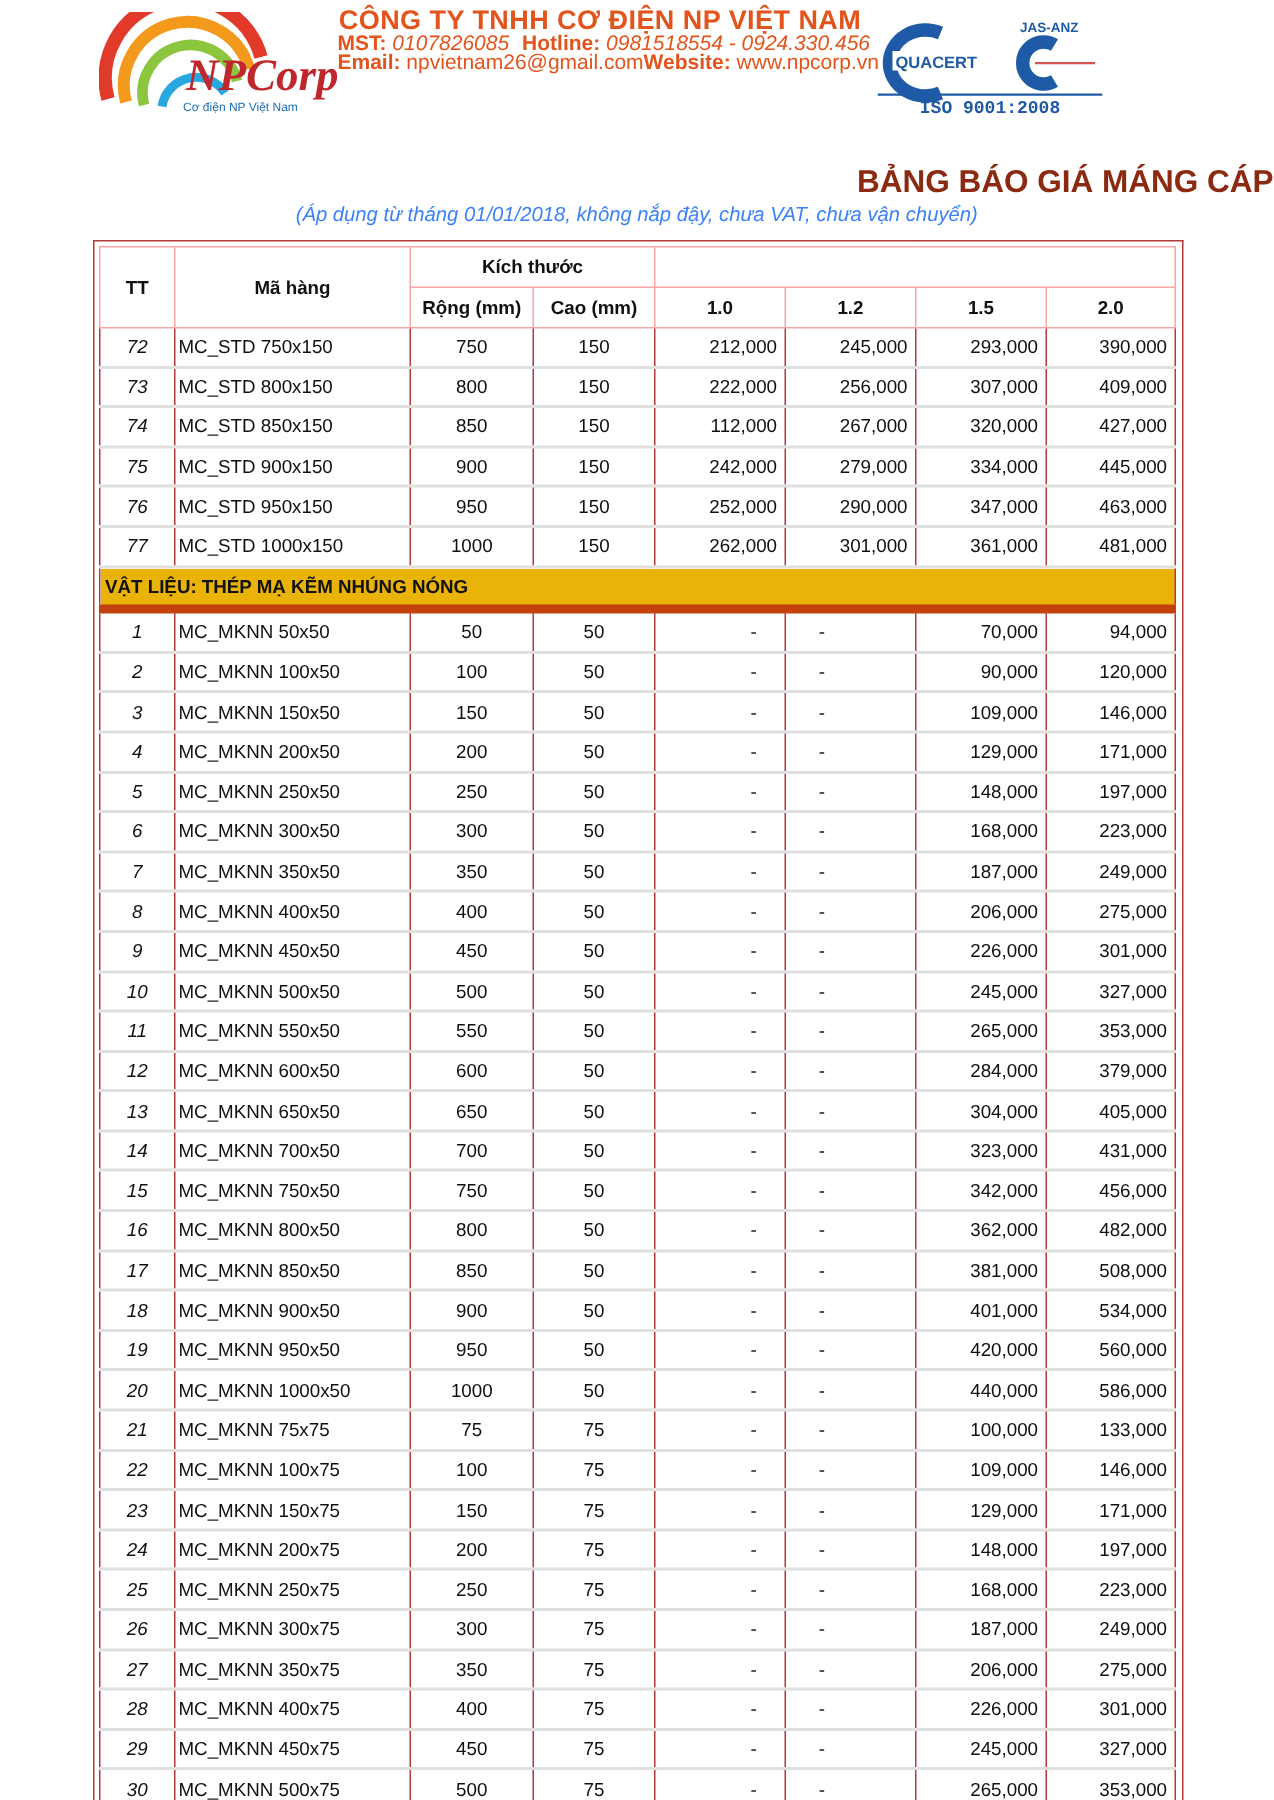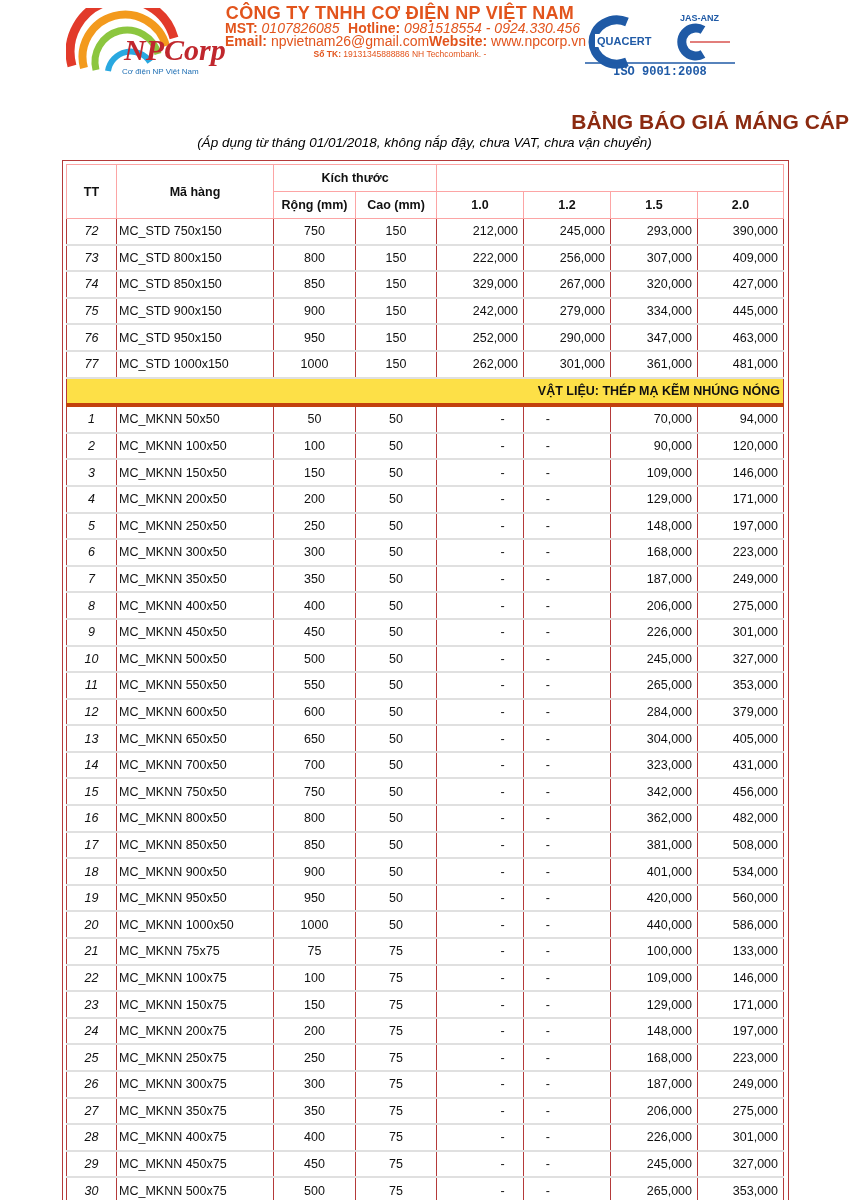--- a/index.html
+++ b/index.html
@@ -13,38 +13,38 @@
   .info-line { font-size: 14px; color: #e2541c; line-height: 13px; white-space: nowrap; }
   .info-line .lbl { font-weight: bold; }
   .info-line .val { font-style: italic; }
   .info-line .val-plain { color: #e2541c; text-align: center; }
   .info-row { display: flex; justify-content: space-between; padding: 0 20px 0 25px; }
   .acct { text-align: center; font-size: 8.5px; color: #e2541c; line-height: 11px; margin-top: 1px; }
   .cert { position: absolute; left: 585px; top: 10px; width: 150px; height: 66px; }
 
   
   .title { position: absolute; left: 0; width: 849px; top: 110px; text-align: right; color: #8b2a10; font-weight: bold; font-size: 21px; }
-  .subtitle { position: absolute; left: 0; width: 849px; top: 135px; text-align: center; color: #000000; font-style: italic; font-size: 13.5px; }
+  .subtitle { position: absolute; left: 0; width: 849px; top: 135px; text-align: center; color: #3b82f6; font-style: italic; font-size: 13.5px; }
 
   
   .frame { position: absolute; left: 62px; top: 160px; width: 725px; height: 1040px; border: 1px solid #b43a3a; border-bottom: none; }
   table { position: absolute; left: 66px; top: 164px; width: 717px; border-collapse: collapse; table-layout: fixed; font-size: 12.5px; }
   th, td { height: 24.6px; padding: 0 3px; overflow: hidden; white-space: nowrap; }
   th { font-weight: bold; text-align: center; font-size: 12.5px; }
   thead th { border: 1px solid #fca5a5; }
   thead tr.h1 th { height: 26px; }
   thead tr.h2 th { height: 26px; }
   tbody td { border-left: 1px solid #b43a3a; border-right: 1px solid #b43a3a; border-bottom: 2px solid #e0e0e0; }
   td.c-tt { text-align: center; font-style: italic; }
   td.c-code { text-align: left; padding-left: 2px; }
   td.c-w, td.c-h { text-align: center; }
   td.c-p { text-align: right; padding-right: 5px; }
   td.c-dash { text-align: center; padding-left: 48px; }
   td.c-dash2 { text-align: right; padding-right: 60px; }
-  tr.section td { background: #fde047; text-align: right; font-weight: bold; border-bottom: 4px solid #c2410c; border-top: 1px solid #b43a3a; }
+  tr.section td { background: #eab308; text-align: left; font-weight: bold; border-bottom: 6px solid #c2410c; border-top: 1px solid #b43a3a; }
 </style>
 </head>
 <body>
 
 <div class="header">
   <svg class="logo" viewBox="0 0 170 70">
     <path d="M6 58 A52 52 0 0 1 108 30" fill="none" stroke="#e23a2a" stroke-width="9"></path>
     <path d="M18 60 A42 42 0 0 1 100 38" fill="none" stroke="#f39a1d" stroke-width="8"></path>
     <path d="M30 62 A32 32 0 0 1 92 46" fill="none" stroke="#8cc63f" stroke-width="7"></path>
     <path d="M42 63 A23 23 0 0 1 84 54" fill="none" stroke="#29a8e0" stroke-width="6"></path>
@@ -56,21 +56,20 @@
     <div class="company-name">CÔNG TY TNHH CƠ ĐIỆN NP VIỆT NAM</div>
     <div class="info-line info-row">
       <span><span class="lbl">MST:</span> <span class="val">0107826085</span></span>
       <span><span class="lbl">Hotline:</span> <span class="val">0981518554 - 0924.330.456</span></span>
     </div>
     <div class="info-line info-row">
       <span><span class="lbl">Email:</span> <span class="val-plain">npvietnam26@gmail.com</span></span>
       <span><span class="lbl">Website:</span> <span class="val-plain">www.npcorp.vn</span></span>
     </div>
     <div class="acct">
-      <div><span class="lbl" style="font-weight:bold">Số TK:</span> <span>19131345888886 NH Techcombank. -</span></div>
     </div>
   </div>
 
   <svg class="cert" viewBox="0 0 150 66">
     <path d="M42 12 A24 22 0 1 0 42 52" fill="none" stroke="#1f5aa6" stroke-width="9"></path>
     <text x="26" y="11" font-family="Liberation Sans, sans-serif" font-weight="bold" font-size="9" fill="#1f5aa6">vn</text>
     <rect x="10" y="24" width="58" height="13" fill="#ffffff"></rect>
     <text x="12" y="35" font-family="Liberation Sans, sans-serif" font-weight="bold" font-size="11" fill="#1f5aa6">QUACERT</text>
     <text x="95" y="11" font-family="Liberation Sans, sans-serif" font-weight="bold" font-size="9" fill="#1f5aa6">JAS-ANZ</text>
     <path d="M118 20 A14 14 0 1 0 118 44" fill="none" stroke="#1f5aa6" stroke-width="9"></path>
@@ -131,21 +130,21 @@
         <td class="c-p">222,000</td>
         <td class="c-p">256,000</td>
         <td class="c-p">307,000</td>
         <td class="c-p">409,000</td>
       </tr>
       <tr>
         <td class="c-tt">74</td>
         <td class="c-code">MC_STD 850x150</td>
         <td class="c-w">850</td>
         <td class="c-h">150</td>
-        <td class="c-p">329,000</td>
+        <td class="c-p">112,000</td>
         <td class="c-p">267,000</td>
         <td class="c-p">320,000</td>
         <td class="c-p">427,000</td>
       </tr>
       <tr>
         <td class="c-tt">75</td>
         <td class="c-code">MC_STD 900x150</td>
         <td class="c-w">900</td>
         <td class="c-h">150</td>
         <td class="c-p">242,000</td>

